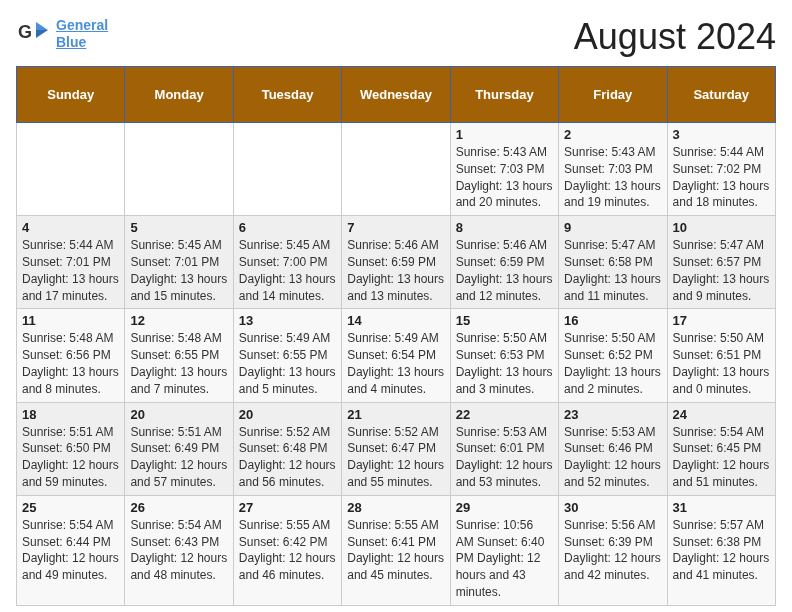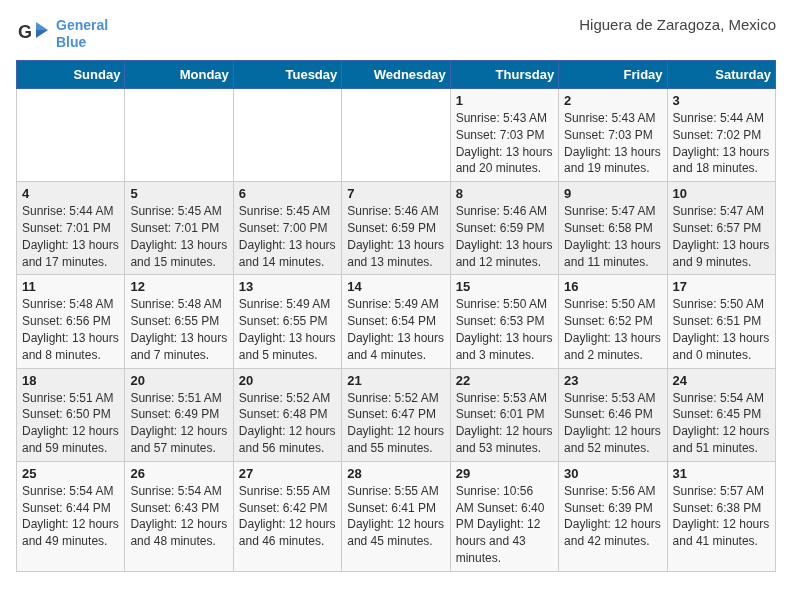--- a/index.html
+++ b/index.html
@@ -22,20 +22,21 @@
       gap: 4px;
     }
     .logo-text {
       font-size: 14px;
       font-weight: bold;
       color: #333;
       line-height: 1.2;
     }
     .logo-text span {
       color: #4a90d9;
+      text-decoration: underline;
     }
     .logo-icon {
       width: 36px;
       height: 36px;
     }
     .title-area {
       text-align: right;
     }
     .calendar-title {
       font-size: 36px;
@@ -45,26 +46,26 @@
     .calendar-subtitle {
       font-size: 15px;
       color: #444;
     }
     table {
       width: 100%;
       border-collapse: collapse;
       table-layout: fixed;
     }
     thead tr th {
-      background-color: #0369a1;
+      background-color: #a16207;
       color: #fff;
       font-size: 13px;
       font-weight: bold;
-      padding: 6px 4px;
-      text-align: right;
+      padding: 20px 4px;
+      text-align: center;
       border: 1px solid #3a62b0;
     }
     tbody tr td {
       vertical-align: top;
       border: 1px solid #ccc;
       padding: 4px 5px;
       font-size: 10px;
       color: #333;
       height: 85px;
       background: #fff;
@@ -103,21 +104,21 @@
 
       <polygon points="20,6 32,14 20,14" fill="#4a90d9"></polygon>
       <polygon points="20,14 32,14 20,22" fill="#2e6db4"></polygon>
     </svg>
     <div class="logo-text">
       <div><span>General</span></div>
       <div><span style="color:#4a90d9">Blue</span></div>
     </div>
   </div>
   <div class="title-area">
-    <div class="calendar-subtitle">Higuera de Zaragoza, Mexico</div>
+    <div class="calendar-title">August 2024</div>
   </div>
 </div>
 
 <table>
   <thead>
     <tr>
     <th>Sunday</th>
         <th>Monday</th>
         <th>Tuesday</th>
         <th>Wednesday</th>

